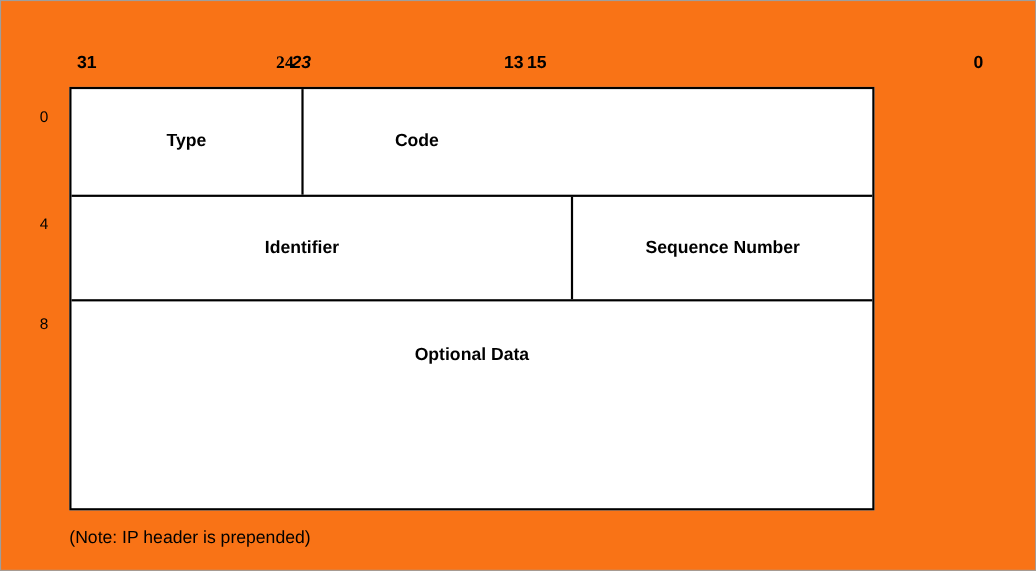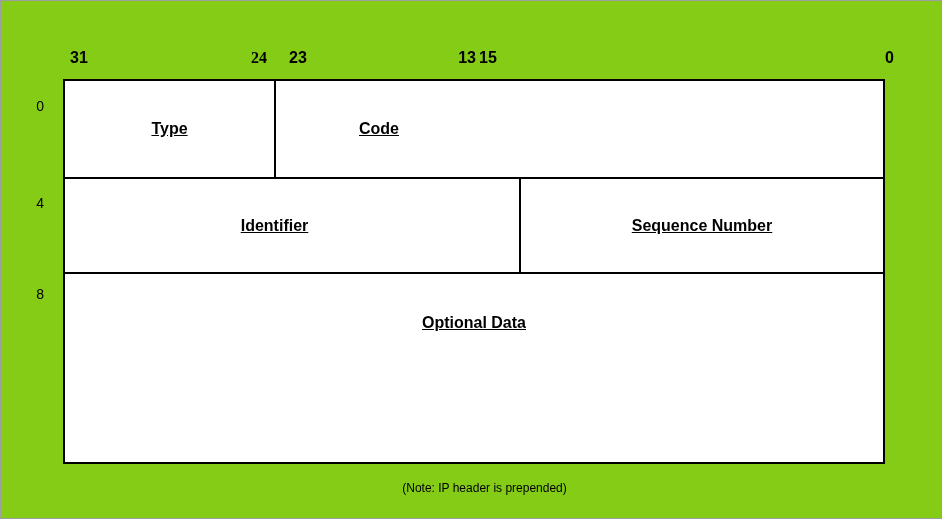--- a/index.html
+++ b/index.html
@@ -6,65 +6,64 @@
     margin: 0;
     padding: 0;
     background: #ffffff;
     font-family: "Liberation Sans", sans-serif;
     color: #000000;
   }
   .canvas {
     position: relative;
     width: 942px;
     height: 519px;
-    background: #84cc16;
+    background: #f97316;
     border: 1px solid #9e9e9e;
     box-sizing: border-box;
     overflow: hidden;
   }
   
   .bit-label {
     position: absolute;
     top: 47px;
     font-size: 16px;
     font-weight: bold;
     line-height: 19px;
     white-space: nowrap;
   }
   .bit-31 { left: 69px; }
   .bit-24 { right: 674px; font-family: Liberation Serif, serif; }
-  .bit-23 { left: 288px; }
+  .bit-23 { left: 264px; font-style: italic; }
   .bit-16 { right: 465px; }
   .bit-15 { left: 478px; }
   .bit-0  { right: 47px; }
   
   .offset-label {
     position: absolute;
     right: 897px;
     font-size: 14px;
     line-height: 14px;
     text-align: right;
     white-space: nowrap;
   }
   .offset-0 { top: 98px; }
   .offset-4 { top: 195px; }
   .offset-8 { top: 286px; }
   
   .packet {
     position: absolute;
     left: 62px;
     top: 78px;
-    width: 822px;
+    width: 732px;
     height: 385px;
     border: 2px solid #000000;
     box-sizing: border-box;
     display: flex;
     flex-direction: column;
     background: #ffffff;
-    text-decoration: underline;
   }
   .prow { display: flex; flex-direction: row; }
   .prow-1 { height: 96px; border-bottom: 2px solid #000000; }
   .prow-2 { height: 93px; border-bottom: 2px solid #000000; }
   .prow-3 { flex: 1; }
   .cell {
     display: flex;
     align-items: center;
     justify-content: center;
     font-size: 16px;
@@ -82,22 +81,22 @@
     flex: 1;
     align-items: flex-start;
     padding-top: 40px;
   }
   
   .note {
     position: absolute;
     left: 62px;
     top: 480px;
     width: 843px;
-    text-align: center;
-    font-size: 12px;
+    text-align: left;
+    font-size: 16px;
     font-weight: normal;
   }
 </style>
 </head>
 <body>
 
 <div class="canvas">
 
   <span class="bit-label bit-31">31</span>
   <span class="bit-label bit-24">24</span>

